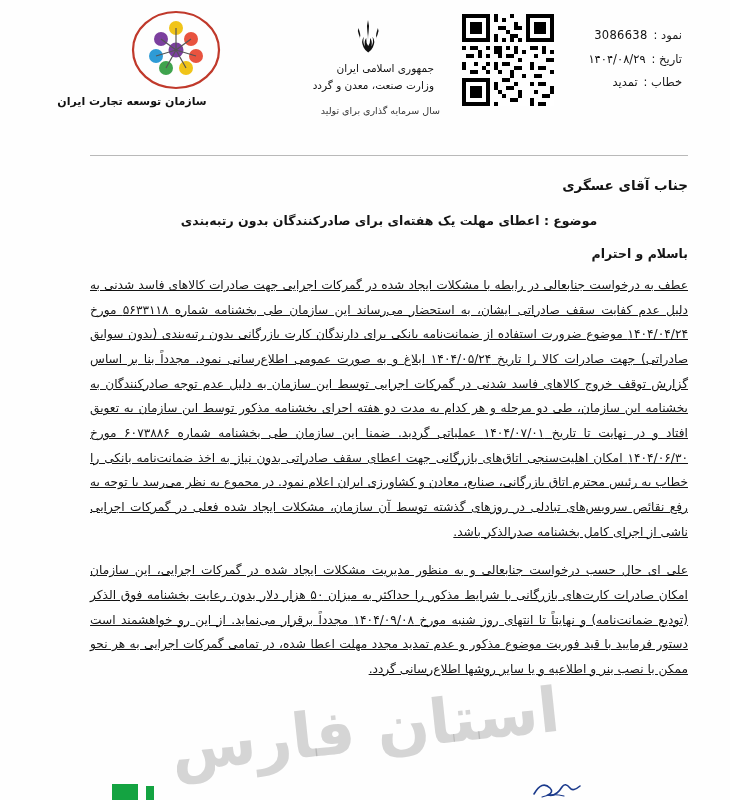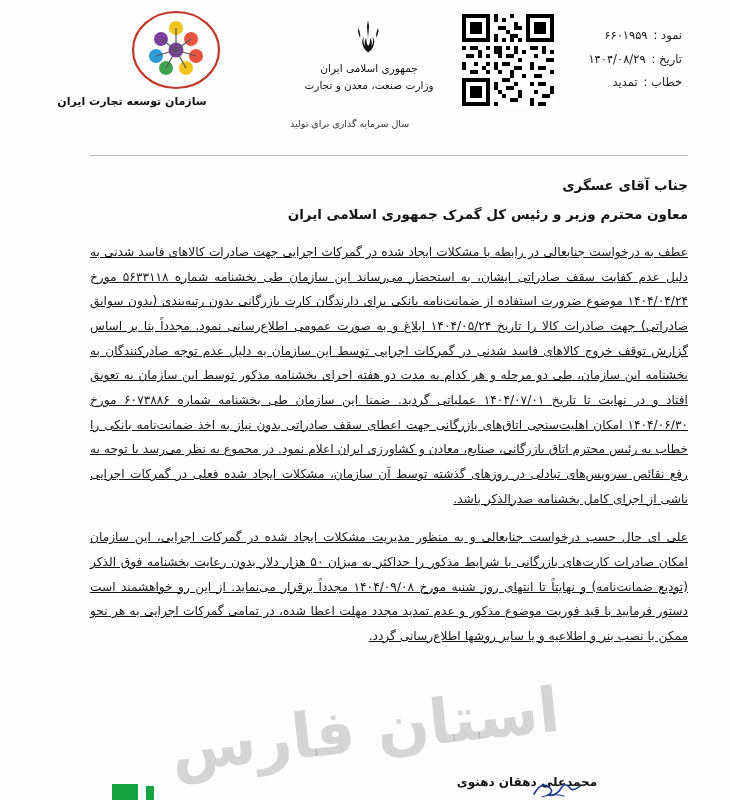--- a/index.html
+++ b/index.html
@@ -60,21 +60,20 @@
     height: 92px;
   }
   .qr svg { display: block; }
 
   
   .emblem-block {
     position: absolute;
     top: 10px;
     right: 296px;
     width: 130px;
-    text-align: center;
   }
   .emblem-svg { display: block; margin: 0 auto 4px; }
   .ministry {
     font-size: 10.5px;
     line-height: 1.65;
     color: #111;
   }
 
   
   .org-logo {
@@ -92,24 +91,24 @@
     text-align: center;
     font-size: 11px;
     line-height: 1.85;
     color: #111;
     font-weight: bold;
   }
 
   
   .slogan {
     position: absolute;
-    top: 112px;
+    top: 99px;
     right: 290px;
     width: 150px;
-    text-align: left;
+    text-align: right;
     font-size: 9.5px;
     color: #333;
   }
 
   .rule {
     position: absolute;
     top: 155px;
     left: 90px;
     right: 42px;
     border-top: 1px solid #b9b9b9;
@@ -207,21 +206,21 @@
 </head>
 <body>
 
 <div class="page">
 
   <div class="header">
 
     <div class="meta">
       <div class="meta-row">
         <span class="meta-label">نمود :</span>
-        <span class="meta-value">۶۶۰۱۹۵۹</span>
+        <span class="meta-value">3086638</span>
       </div>
       <div class="meta-row">
         <span class="meta-label">تاریخ :</span>
         <span class="meta-value">۱۴۰۴/۰۸/۲۹</span>
       </div>
       <div class="meta-row">
         <span class="meta-label">خطاب :</span>
         <span class="meta-value">تمدید</span>
       </div>
     </div>
@@ -320,21 +319,21 @@
     <div class="emblem-block">
       <svg class="emblem-svg" width="36" height="40" viewBox="0 0 36 40">
         <g fill="#111">
           <path d="M17 4 q-1.6 5 -0.6 12 q0.6 4 0.6 8 q0 -4 0.6 -8 q1 -7 -0.6 -12 z"></path>
           <path d="M17.2 30 q-2.2 -3 -2.0 -8 q-2.4 3.2 -1.2 8.4 q-2.6 -4 -1.1 -9.6 q-3.3 4.4 -0.4 10.4 q1.6 3.4 4.7 5.2 q3.1 -1.8 4.7 -5.2 q2.9 -6 -0.4 -10.4 q1.5 5.6 -1.1 9.6 q1.2 -5.2 -1.2 -8.4 q0.2 5 -2.0 8 z"></path>
           <path d="M7.5 12 q-1.6 3.4 0.3 6.6 q1.3 2.2 0.6 4.2 q1.6 -2.4 0.7 -5.4 q-0.8 -2.8 -1.6 -5.4 z"></path>
           <path d="M26.9 12 q1.6 3.4 -0.3 6.6 q-1.3 2.2 -0.6 4.2 q-1.6 -2.4 -0.7 -5.4 q0.8 -2.8 1.6 -5.4 z"></path>
         </g>
       </svg>
       <div class="ministry">جمهوری اسلامی ایران</div>
-      <div class="ministry">وزارت صنعت، معدن و تجارت</div>
+      <div class="ministry">وزارت صنعت، معدن و گردد</div>
     </div>
 
     <div class="org-logo">
       <svg width="92" height="82" viewBox="0 0 92 82">
         <ellipse cx="46" cy="40" rx="43" ry="38" fill="none" stroke="#c0392b" stroke-width="2.2"></ellipse>
         <g>
           <circle cx="46" cy="18" r="7" fill="#f0c419"></circle>
           <circle cx="31" cy="29" r="7" fill="#7b3f9e"></circle>
           <circle cx="61" cy="29" r="7" fill="#e8533f"></circle>
           <circle cx="26" cy="46" r="7" fill="#2e9bd6"></circle>
@@ -359,32 +358,32 @@
     </div>
 
     <div class="slogan">سال سرمایه گذاری برای تولید</div>
   </div>
 
   <div class="rule"></div>
 
   <div class="body-wrap">
     <div class="addressee">
       <div>جناب آقای عسگری</div>
-      <div>معاون محترم وزیر و رئیس کل گمرک جمهوری اسلامی ایران</div>
-    </div>
-
-
+    </div>
+
+    <div class="subject">موضوع : اعطای مهلت یک هفته‌ای برای صادرکنندگان بدون رتبه‌بندی</div>
+
+    <div class="greeting">باسلام و احترام</div>
 
     <p class="para">عطف به درخواست جنابعالی در رابطه با مشکلات ایجاد شده در گمرکات اجرایی جهت صادرات کالاهای فاسد شدنی به دلیل عدم کفایت سقف صادراتی ایشان، به استحضار می‌رساند این سازمان طی بخشنامه شماره ۵۶۳۳۱۱۸ مورخ ۱۴۰۴/۰۴/۲۴ موضوع ضرورت استفاده از ضمانت‌نامه بانکی برای دارندگان کارت بازرگانی بدون رتبه‌بندی (بدون سوابق صادراتی) جهت صادرات کالا را تاریخ ۱۴۰۴/۰۵/۲۴ ابلاغ و به صورت عمومی اطلاع‌رسانی نمود. مجدداً بنا بر اساس گزارش توقف خروج کالاهای فاسد شدنی در گمرکات اجرایی توسط این سازمان به دلیل عدم توجه صادرکنندگان به بخشنامه این سازمان، طی دو مرحله و هر کدام به مدت دو هفته اجرای بخشنامه مذکور توسط این سازمان به تعویق افتاد و در نهایت تا تاریخ ۱۴۰۴/۰۷/۰۱ عملیاتی گردید. ضمنا این سازمان طی بخشنامه شماره ۶۰۷۳۸۸۶ مورخ ۱۴۰۴/۰۶/۳۰ امکان اهلیت‌سنجی اتاق‌های بازرگانی جهت اعطای سقف صادراتی بدون نیاز به اخذ ضمانت‌نامه بانکی را خطاب به رئیس محترم اتاق بازرگانی، صنایع، معادن و کشاورزی ایران اعلام نمود. در مجموع به نظر می‌رسد با توجه به رفع نقائص سرویس‌های تبادلی در روزهای گذشته توسط آن سازمان، مشکلات ایجاد شده فعلی در گمرکات اجرایی ناشی از اجرای کامل بخشنامه صدرالذکر باشد.</p>
     <p class="para">علی ای حال حسب درخواست جنابعالی و به منظور مدیریت مشکلات ایجاد شده در گمرکات اجرایی، این سازمان امکان صادرات کارت‌های بازرگانی با شرایط مذکور را حداکثر به میزان ۵۰ هزار دلار بدون رعایت بخشنامه فوق الذکر (تودیع ضمانت‌نامه) و نهایتاً تا انتهای روز شنبه مورخ ۱۴۰۴/۰۹/۰۸ مجدداً برقرار می‌نماید. از این رو خواهشمند است دستور فرمایید با قید فوریت موضوع مذکور و عدم تمدید مجدد مهلت اعطا شده، در تمامی گمرکات اجرایی به هر نحو ممکن با نصب بنر و اطلاعیه و یا سایر روشها اطلاع‌رسانی گردد.</p>
   </div>
 
   <div class="watermark">استان فارس</div>
 
-  <div class="signature">محمدعلی دهقان دهنوی</div>
   <div class="sign-scribble">
     <svg width="60" height="22" viewBox="0 0 60 22">
       <path d="M4 16 q8 -14 16 -6 q4 4 -2 7 q8 2 14 -8 q3 -5 8 1 q3 4 10 -2" fill="none" stroke="#1b3a8c" stroke-width="1.6" stroke-linecap="round"></path>
       <path d="M12 19 q10 -4 22 -1" fill="none" stroke="#1b3a8c" stroke-width="1.1" stroke-linecap="round"></path>
     </svg>
   </div>
   <div class="green-box"></div>
   <div class="green-box2"></div>
 
 </div>

